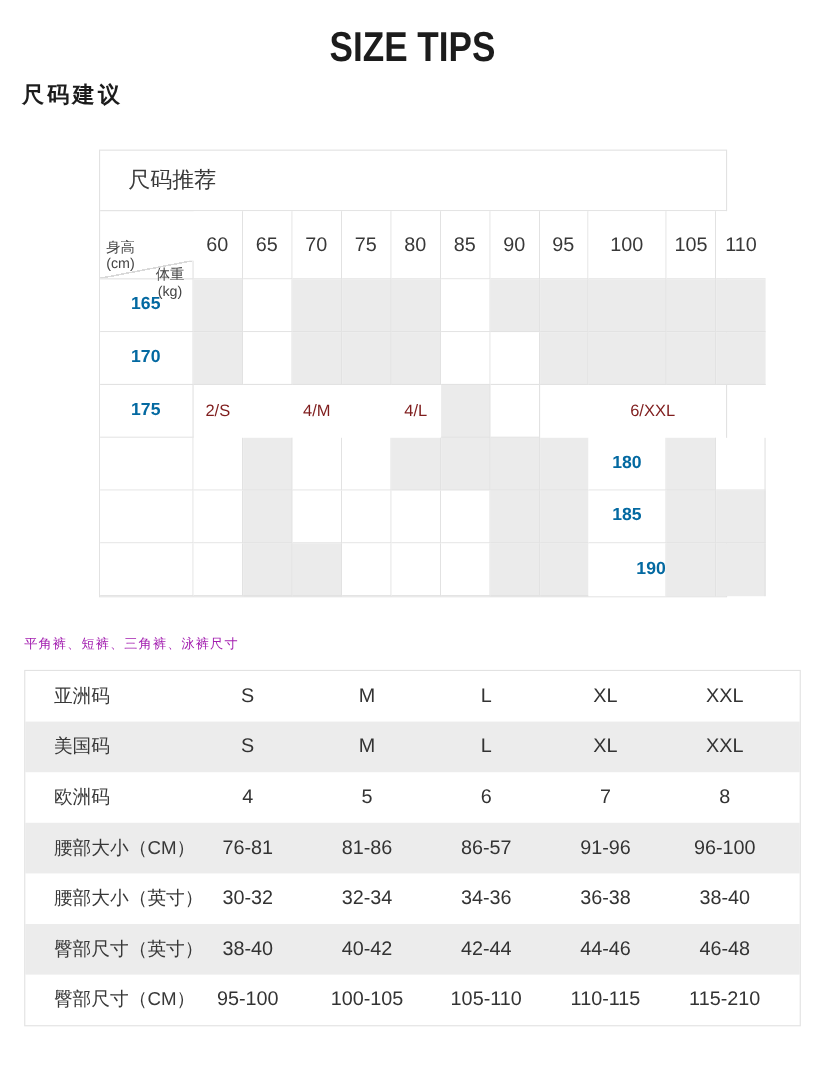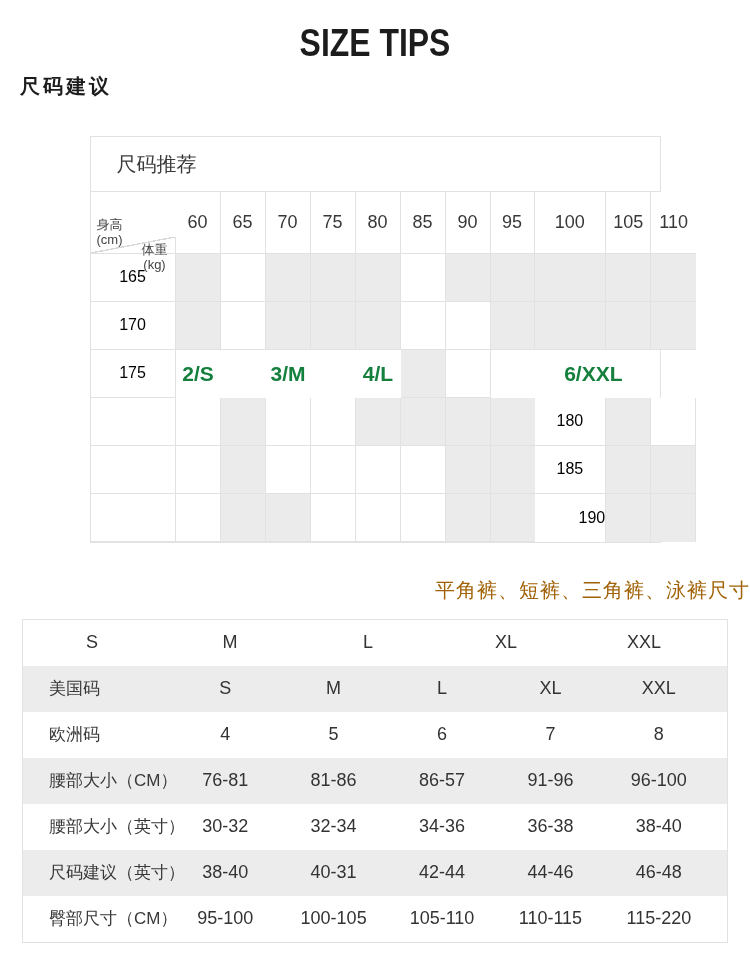--- a/index.html
+++ b/index.html
@@ -42,41 +42,41 @@
   }
   .gcell{
     border-right:1px solid var(--line);
     border-bottom:1px solid var(--line);
     display:flex;align-items:center;justify-content:center;
     font-size:18px;color:#383838;background:#fff;
   }
   .gcell.lc{border-right:none;}
   .gcell.lr{border-bottom:none;padding-left:44px;}
   .gcell.shaded{background:var(--shaded);}
-  .hcell{font-size:16px;color:#000000;}
+  .hcell{font-size:16px;color:#0369a1;font-weight:bold;}
   .corner{
     position:relative;
     background-image:linear-gradient(to bottom right,
       transparent calc(50% - 0.7px), var(--diag) calc(50% - 0.7px),
       var(--diag) calc(50% + 0.7px), transparent calc(50% + 0.7px));
     margin-top:45px;
   }
   .corner .axis{
     position:absolute;font-size:13px;line-height:1.2;color:#444;
     white-space:pre-line;text-align:center;
   }
   .corner .axis.wt{top:5px;right:7px;}
   .corner .axis.ht{bottom:5px;left:6px;text-align:left;}
   .size-label{
     display:flex;align-items:center;justify-content:center;
-    font-size:21px;color:#15803d;z-index:2;pointer-events:none;font-weight:bold;
+    font-size:15px;color:#7f1d1d;z-index:2;pointer-events:none;
   }
   
   .subtitle{
-    margin:34px 0 0 22px;font-size:20px;color:#a16207;letter-spacing:1px;text-align:right;
+    margin:34px 0 0 22px;font-size:12px;color:#a21caf;letter-spacing:1px;
   }
   
   .conv-wrap{
     width:706px;margin:15px auto 0 auto;border:1px solid var(--line);
     background:#fff;
   }
   .conv-row{
     display:flex;height:46px;align-items:center;padding-right:14px;
   }
   .conv-row.shaded{background:var(--zebra);}
@@ -183,31 +183,32 @@
         <div class="gcell  lr"></div>
         <div class="gcell  lr"></div>
         <div class="gcell shaded lr"></div>
         <div class="gcell shaded lr"></div>
         <div class="gcell  lr"></div>
         <div class="gcell  lr"></div>
         <div class="gcell  lr"></div>
         <div class="gcell shaded lr"></div>
         <div class="gcell shaded lc lr"></div>
         <div class="size-label" style="grid-area: 4 / 2 / auto / span 1;">2/S</div>
-        <div class="size-label" style="grid-area: 4 / 3 / auto / span 3;">3/M</div>
+        <div class="size-label" style="grid-area: 4 / 3 / auto / span 3;">4/M</div>
         <div class="size-label" style="grid-area: 4 / 6 / auto / span 1;">4/L</div>
         <div class="size-label" style="grid-area: 4 / 9 / auto / span 4;">6/XXL</div>
       </div>
   </section>
 
   <div class="subtitle">平角裤、短裤、三角裤、泳裤尺寸</div>
 
   <section class="conv-wrap" id="conv-table">
 
   <div class="conv-row">
+        <div class="conv-label">亚洲码</div>
         <div class="conv-val">S</div>
         <div class="conv-val">M</div>
         <div class="conv-val">L</div>
         <div class="conv-val">XL</div>
         <div class="conv-val">XXL</div>
       </div>
       <div class="conv-row shaded">
         <div class="conv-label">美国码</div>
         <div class="conv-val">S</div>
         <div class="conv-val">M</div>
@@ -233,30 +234,30 @@
       </div>
       <div class="conv-row">
         <div class="conv-label">腰部大小（英寸）</div>
         <div class="conv-val">30-32</div>
         <div class="conv-val">32-34</div>
         <div class="conv-val">34-36</div>
         <div class="conv-val">36-38</div>
         <div class="conv-val">38-40</div>
       </div>
       <div class="conv-row shaded">
-        <div class="conv-label">尺码建议（英寸）</div>
+        <div class="conv-label">臀部尺寸（英寸）</div>
         <div class="conv-val">38-40</div>
-        <div class="conv-val">40-31</div>
+        <div class="conv-val">40-42</div>
         <div class="conv-val">42-44</div>
         <div class="conv-val">44-46</div>
         <div class="conv-val">46-48</div>
       </div>
       <div class="conv-row">
         <div class="conv-label">臀部尺寸（CM）</div>
         <div class="conv-val">95-100</div>
         <div class="conv-val">100-105</div>
         <div class="conv-val">105-110</div>
         <div class="conv-val">110-115</div>
-        <div class="conv-val">115-220</div>
+        <div class="conv-val">115-210</div>
       </div>
     </section>
 
 </div>
 
 </body></html>

